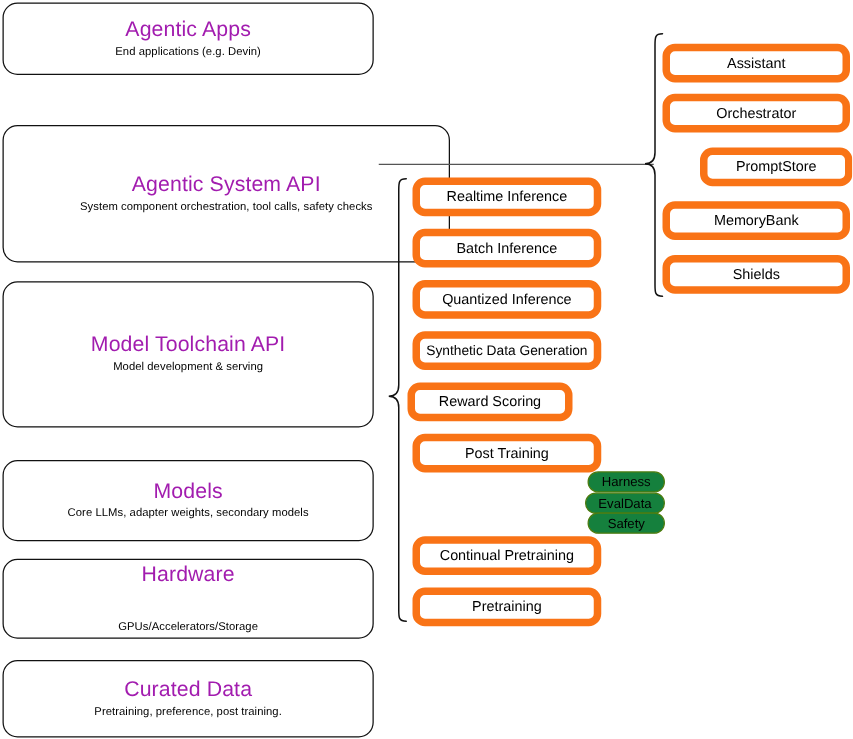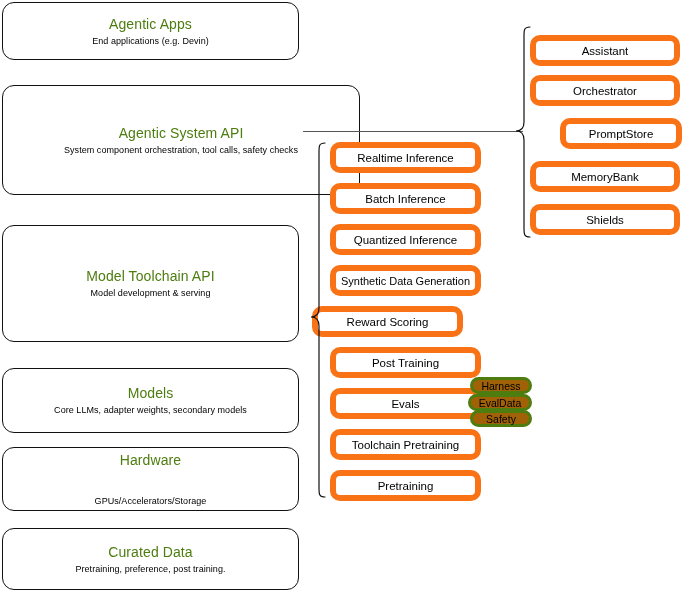--- a/index.html
+++ b/index.html
@@ -25,23 +25,23 @@
     border: 1px solid #111111;
     border-radius: 12px;
     background: #ffffff;
     display: flex;
     flex-direction: column;
     align-items: center;
     justify-content: center;
     text-align: center;
   }
   .layer-title {
-    font-size: 14px;
+    font-size: 17px;
     line-height: 16px;
-    color: #4d7c0f;
+    color: #a21caf;
     letter-spacing: 0.1px;
   }
   .layer-sub {
     font-size: 9px;
     line-height: 12px;
     color: #000000;
     margin-top: 3px;
     letter-spacing: 0.05px;
   }
   
@@ -56,23 +56,23 @@
     justify-content: center;
     font-size: 11.5px;
     line-height: 14px;
     color: #000000;
     white-space: nowrap;
   }
   
   .pill {
     position: absolute;
     box-sizing: border-box;
-    border: 3px solid #4d7c0f;
+    border: 1px solid #4d7c0f;
     border-radius: 9px;
-    background: #a16207;
+    background: #15803d;
     display: flex;
     align-items: center;
     justify-content: center;
     font-size: 10.5px;
     line-height: 12px;
     color: #000000;
     white-space: nowrap;
     z-index: 6;
   }
   .connector {
@@ -93,21 +93,21 @@
 </head>
 <body>
 
 <div id="canvas">
 
   <div class="box" style="left:2px; top:2px; width:297px; height:58px;">
     <div class="layer-title">Agentic Apps</div>
     <div class="layer-sub">End applications (e.g. Devin)</div>
   </div>
 
-  <div class="box" style="left:2px; top:85px; width:358px; height:110px;">
+  <div class="box" style="left:2px; top:100px; width:358px; height:110px;">
     <div class="layer-title">Agentic System API</div>
     <div class="layer-sub">System component orchestration, tool calls, safety checks</div>
   </div>
 
   <div class="box" style="left:2px; top:225px; width:297px; height:117px;">
     <div class="layer-title">Model Toolchain API</div>
     <div class="layer-sub">Model development &amp; serving</div>
   </div>
 
   <div class="box" style="left:2px; top:368px; width:297px; height:65px;">
@@ -142,23 +142,22 @@
   <div class="connector" style="left:310px; top:138px; width:16px; height:368px;">
     <svg width="16" height="368" viewBox="0 0 16 368" fill="none" stroke="#111111" stroke-width="1.2" stroke-linecap="round">
       <path d="M15 5 C9 5, 9 8, 9 14 L9 170 C9 176, 6 179, 1 179 C6 179, 9 182, 9 188 L9 350 C9 356, 9 359, 15 359"></path>
     </svg>
   </div>
 
   <div class="chip" style="left:330px; top:142px; width:151px; height:31px;">Realtime Inference</div>
   <div class="chip" style="left:330px; top:183px; width:151px; height:31px;">Batch Inference</div>
   <div class="chip" style="left:330px; top:224px; width:151px; height:31px;">Quantized Inference</div>
   <div class="chip" style="left:330px; top:265px; width:151px; height:31px; font-size:11px;">Synthetic Data Generation</div>
-  <div class="chip" style="left:312px; top:306px; width:151px; height:31px;">Reward Scoring</div>
+  <div class="chip" style="left:326px; top:306px; width:132px; height:31px;">Reward Scoring</div>
   <div class="chip" style="left:330px; top:347px; width:151px; height:31px;">Post Training</div>
-  <div class="chip" style="left:330px; top:388px; width:151px; height:31px;">Evals</div>
-  <div class="chip" style="left:330px; top:429px; width:151px; height:31px;">Toolchain Pretraining</div>
+  <div class="chip" style="left:330px; top:429px; width:151px; height:31px;">Continual Pretraining</div>
   <div class="chip" style="left:330px; top:470px; width:151px; height:31px;">Pretraining</div>
 
   <div class="pill" style="left:470px; top:377px; width:62px; height:17px;">Harness</div>
   <div class="pill" style="left:468px; top:394px; width:64px; height:17px;">EvalData</div>
   <div class="pill" style="left:470px; top:410px; width:62px; height:17px;">Safety</div>
 
 </div>
 
 </body></html>

